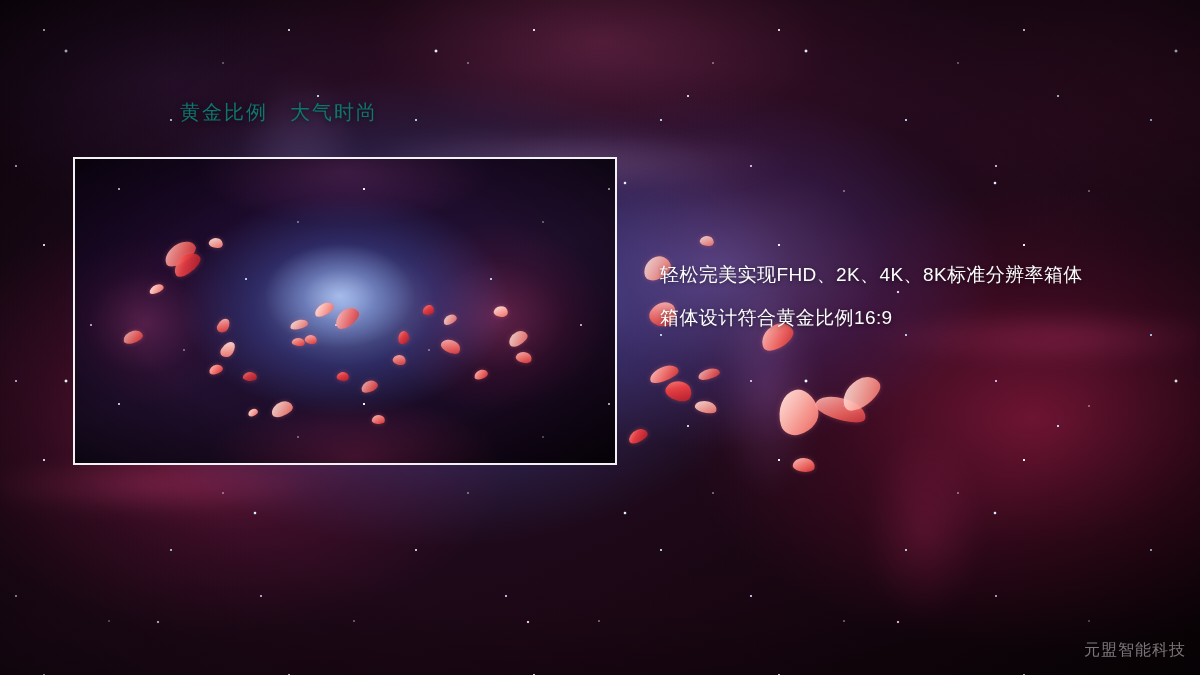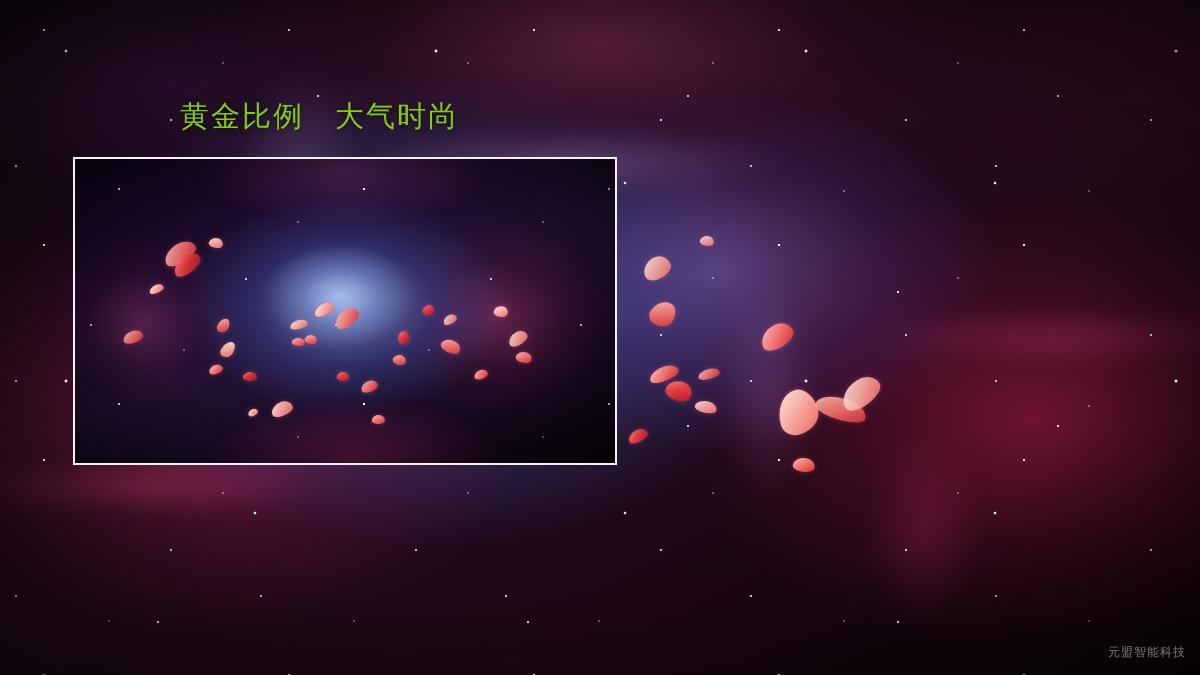--- a/index.html
+++ b/index.html
@@ -141,24 +141,24 @@
   }
   .photo-vig {
     background: radial-gradient(ellipse 72% 72% at 50% 50%, rgba(0,0,0,0) 54%, rgba(0,0,0,0.40) 86%, rgba(0,0,0,0.66) 100%);
   }
 
   
   #slide-title {
     position: absolute;
     left: 180px;
     top: 101px;
-    font-size: 29px;
+    font-size: 20px;
     line-height: 1.1;
     letter-spacing: 2px;
-    color: #84cc16;
+    color: #0f766e;
     white-space: pre;
     text-shadow: 0 1px 5px rgba(0,0,0,0.55);
   }
 
   #body-copy {
     position: absolute;
     left: 660px;
     top: 253px;
     width: 520px;
   }
@@ -168,21 +168,21 @@
     letter-spacing: 0.4px;
     color: #ffffff;
     white-space: nowrap;
     text-shadow: 0 1px 4px rgba(0,0,0,0.50);
   }
 
   #watermark {
     position: absolute;
     right: 14px;
     bottom: 14px;
-    font-size: 12px;
+    font-size: 16px;
     letter-spacing: 1px;
     color: rgba(205,200,205,0.58);
   }
 </style>
 </head>
 <body>
 
 <div id="slide">
 
   <div class="bg-layer bg-base"></div>
@@ -242,17 +242,19 @@
         <div class="petal pale" style="left: 419px; top: 147px; width: 14px; height: 11px; transform: rotate(16deg); opacity: 0.97;"></div>
         <div class="petal pale" style="left: 433px; top: 173px; width: 20px; height: 13px; transform: rotate(-26deg); opacity: 0.88;"></div>
         <div class="petal" style="left: 441px; top: 193px; width: 16px; height: 11px; transform: rotate(20deg); opacity: 0.91;"></div>
         <div class="petal" style="left: 297px; top: 256px; width: 13px; height: 9px; transform: rotate(10deg); opacity: 0.94;"></div>
         <div class="petal pale" style="left: 173px; top: 250px; width: 10px; height: 7px; transform: rotate(-16deg); opacity: 0.97;"></div>
       </div>
     <div class="inner photo-vig"></div>
   </div>
 
   <div id="body-copy">
+    <div class="line">轻松完美实现FHD、2K、4K、8K标准分辨率箱体</div>
+    <div class="line">箱体设计符合黄金比例16:9</div>
   </div>
 
   <div id="watermark">元盟智能科技</div>
 
 </div>
 
 </body></html>

